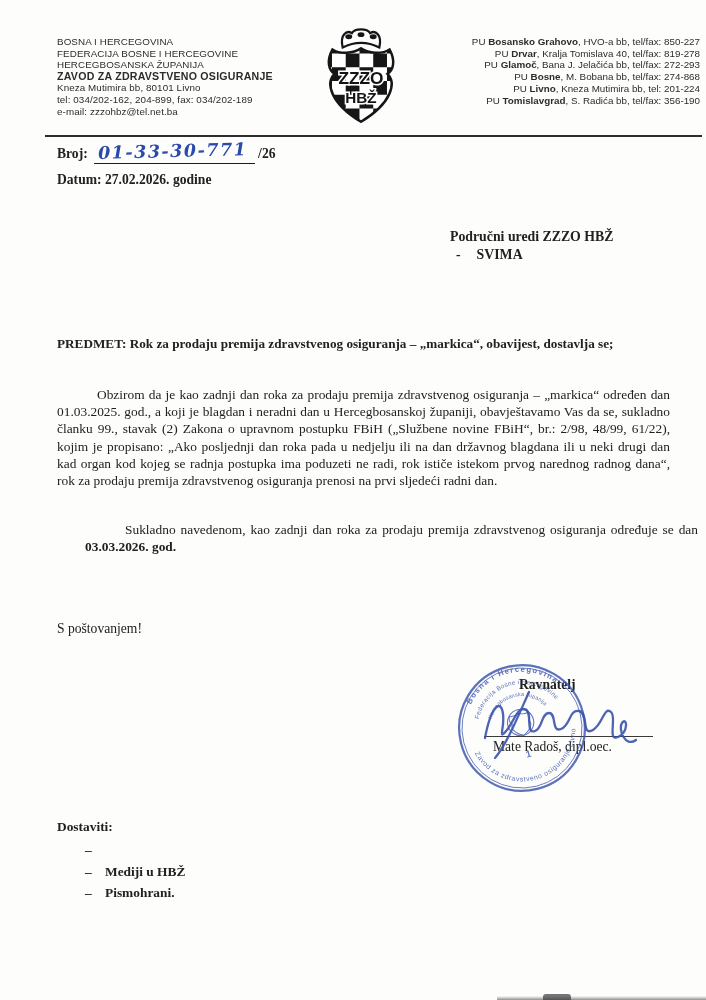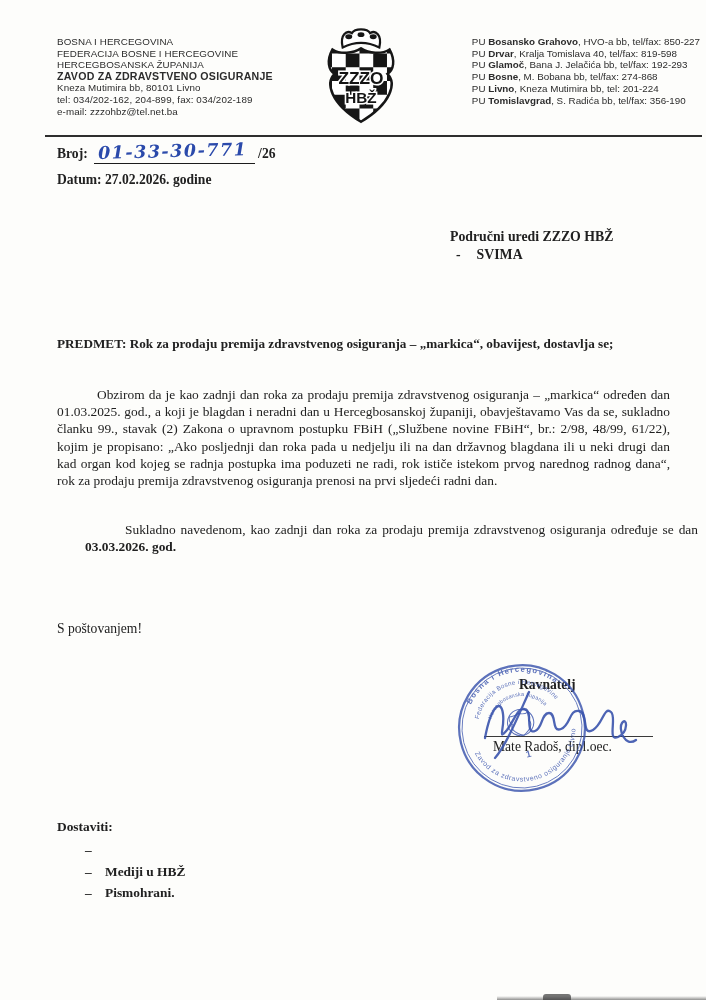--- a/index.html
+++ b/index.html
@@ -17,21 +17,21 @@
   
   .lh-left {
     position:absolute; left:57px; top:36px;
     font-family:"Liberation Sans", sans-serif;
     font-size:9.8px; line-height:11.6px; color:#2c2c2c;
     letter-spacing:.1px;
   }
   .lh-left .org-name { font-weight:bold; font-size:10.6px; letter-spacing:.25px; }
   .lh-logo { position:absolute; left:318px; top:26px; width:86px; height:110px;text-align:right; }
   .lh-right {
-    position:absolute; right:6px; top:36px; text-align:left;
+    position:absolute; right:6px; top:36px; text-align:right;
     font-family:"Liberation Sans", sans-serif;
     font-size:9.8px; line-height:11.7px; color:#2c2c2c;
   }
   .rule {
     position:absolute; left:45px; right:4px; top:135px;
     height:2.4px; background:#2e2e2e;
   }
 
   
   .ref { position:absolute; left:57px; top:142px; font-size:13.6px; }
@@ -125,22 +125,22 @@
         <ellipse cx="54" cy="10.5" rx="3.4" ry="2.4" fill="#161616"></ellipse>
 
         <path d="M 42,22 C 50,27 62,28 70,23 C 76,34 74,43 68,47 C 77,56 72,76 42,94 C 12,76 7,56 16,47 C 10,43 8,34 14,23 C 22,28 34,27 42,22 Z" fill="url(#chk)" stroke="#161616" stroke-width="2.4"></path>
         <text x="42" y="57" text-anchor="middle" font-family="Liberation Sans, sans-serif" font-size="17" font-weight="bold" fill="#141414" stroke="#ffffff" stroke-width="3" paint-order="stroke">ZZZO</text>
         <text x="42" y="76" text-anchor="middle" font-family="Liberation Sans, sans-serif" font-size="15" font-weight="bold" fill="#141414" stroke="#ffffff" stroke-width="3" paint-order="stroke">HBŽ</text>
       </svg>
     </div>
 
     <div class="lh-right">
       <div class="office-row"><span>PU </span><span class="b">Bosansko Grahovo</span><span>, HVO-a bb, tel/fax: 850-227</span></div>
-      <div class="office-row"><span>PU </span><span class="b">Drvar</span><span>, Kralja Tomislava 40, tel/fax: 819-598</span></div>
-      <div class="office-row"><span>PU </span><span class="b">Glamoč</span><span>, Bana J. Jelačića bb, tel/fax: 192-293</span></div>
+      <div class="office-row"><span>PU </span><span class="b">Drvar</span><span>, Kralja Tomislava 40, tel/fax: 819-278</span></div>
+      <div class="office-row"><span>PU </span><span class="b">Glamoč</span><span>, Bana J. Jelačića bb, tel/fax: 272-293</span></div>
       <div class="office-row"><span>PU </span><span class="b">Bosne</span><span>, M. Bobana bb, tel/fax: 274-868</span></div>
       <div class="office-row"><span>PU </span><span class="b">Livno</span><span>, Kneza Mutimira bb, tel: 201-224</span></div>
       <div class="office-row"><span>PU </span><span class="b">Tomislavgrad</span><span>, S. Radića bb, tel/fax: 356-190</span></div>
     </div>
   </header>
 
   <div class="rule"></div>
 
   <section class="ref">
     <div class="broj-row">

